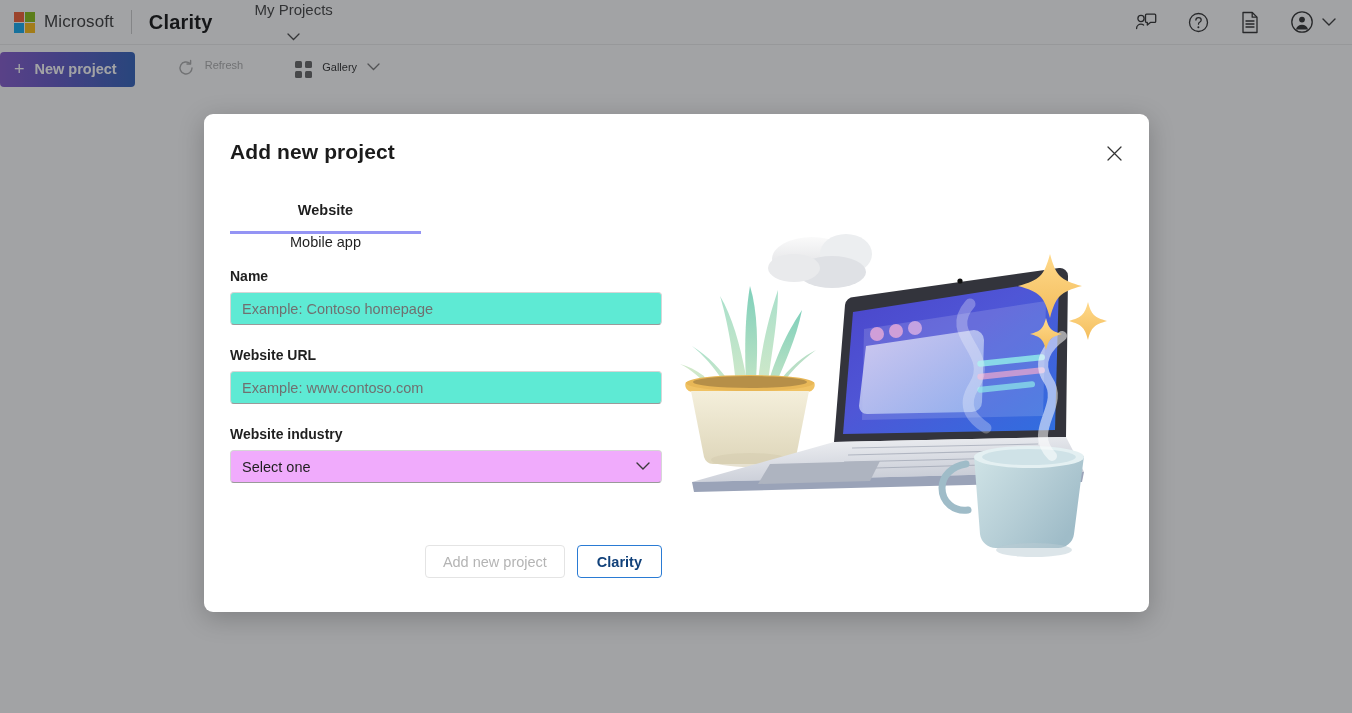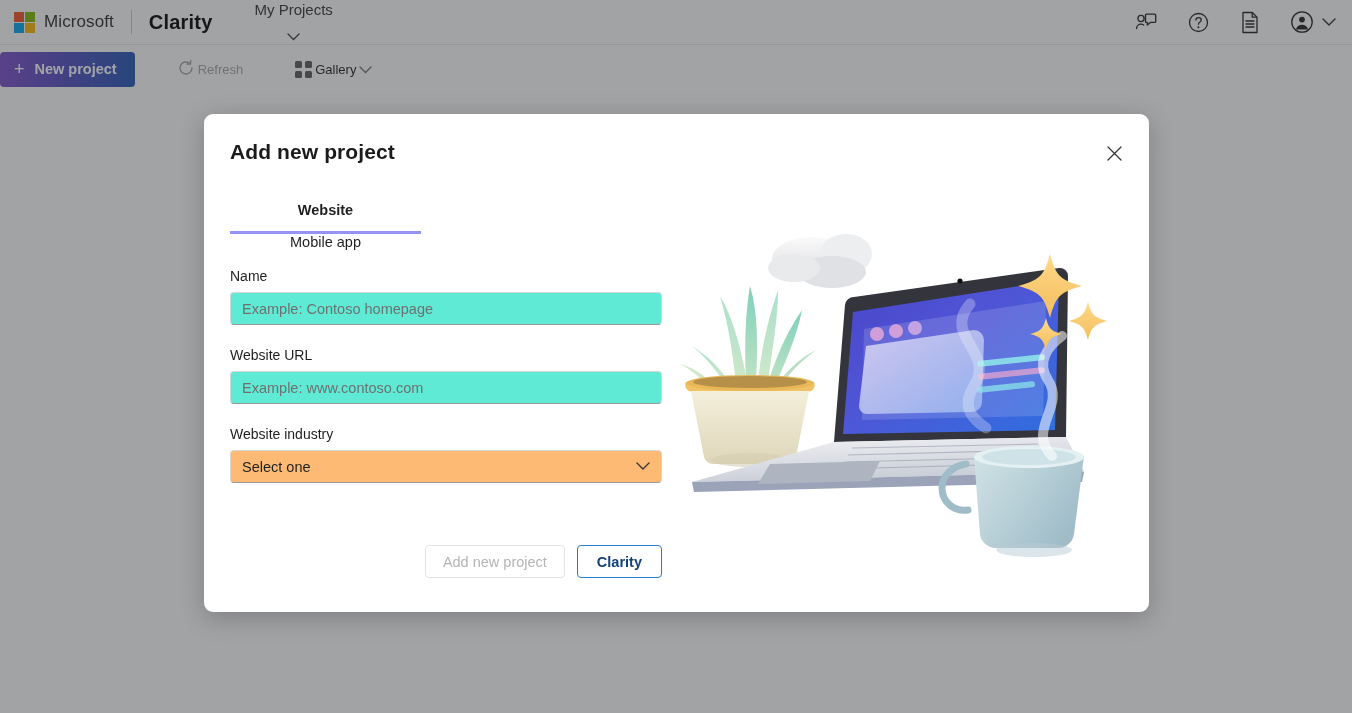--- a/index.html
+++ b/index.html
@@ -95,22 +95,22 @@
     border: none; border-radius: 4px;
     background: linear-gradient(90deg,#7b4ec9 0%, #5a4bc4 38%, #2255b5 100%);
     color: #ffffff; font-size: 14.5px; font-weight: 600;
     display: flex; align-items: center; gap: 10px;
     cursor: pointer;
     font-family: "Liberation Sans", sans-serif;
   }
   .plus-ico { font-size: 18px; font-weight: 400; line-height: 1; }
 
   .tb-item {
-    display: flex; align-items: center; gap: 3px;
-    font-size: 13px; cursor: pointer;
+    display: flex; gap: 10px;
+    font-size: 11px; cursor: pointer;
   }
   .tb-refresh { margin-left: 42px; color: #a6a6a6; }
   .tb-gallery { margin-left: 52px; color: #1b1b1b; font-weight: 400; }
 
   .grid-ico {
     width: 17px; height: 17px;
     display: grid; grid-template-columns: 7px 7px; grid-template-rows: 7px 7px;
     gap: 3px;
   }
   .grid-ico i { background: #5a5a5a; border-radius: 1.5px; display:block; }
@@ -167,21 +167,21 @@
     padding-bottom: 13px;
     border-bottom: 3px solid transparent;
     cursor: pointer;
   }
   .tab.active { font-weight: 700; border-bottom-color: #9494f4; }
 
   
   .form { position: absolute; left: 26px; top: 154px; width: 432px; }
   .fld { margin-bottom: 22px; }
   .fld-label {
-    font-size: 14px; color: #1f1f1f; margin-bottom: 8px; display: block;
+    font-size: 14px; color: #1f1f1f; margin-bottom: 8px; display: block; font-weight: bold;
   }
   .inp {
     width: 432px; height: 33px;
     border: 1px solid #d6d6d6;
     border-bottom-color: #9a9a9a;
     border-radius: 4px;
     padding: 0 11px;
     font-size: 14.5px; color: #1f1f1f;
     font-family: "Liberation Sans", sans-serif;
     background: #5eead4;
@@ -191,21 +191,21 @@
 
   .sel-wrap { position: relative; width: 432px; }
   .sel {
     width: 432px; height: 33px;
     border: 1px solid #d6d6d6;
     border-bottom-color: #9a9a9a;
     border-radius: 4px;
     padding: 0 32px 0 11px;
     display: flex; align-items: center;
     font-size: 14.5px; color: #1f1f1f;
-    background: #fdba74; cursor: pointer;
+    background: #f0abfc; cursor: pointer;
   }
   .sel-chev {
     position: absolute; right: 12px; top: 0; height: 33px;
     display: flex; align-items: center; color: #3a3a3a;
     pointer-events: none;
   }
 
   
   .actions {
     position: absolute; left: 26px; top: 431px;

